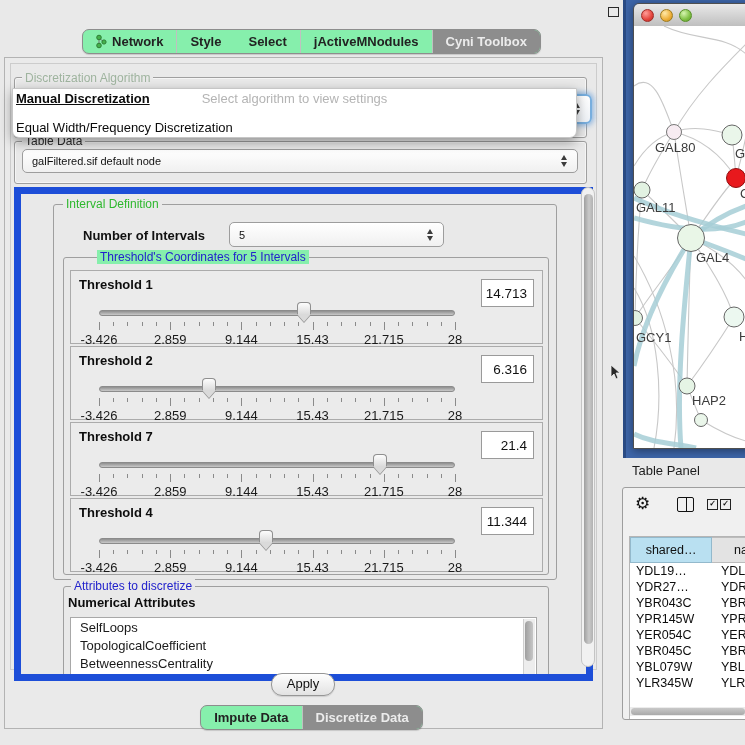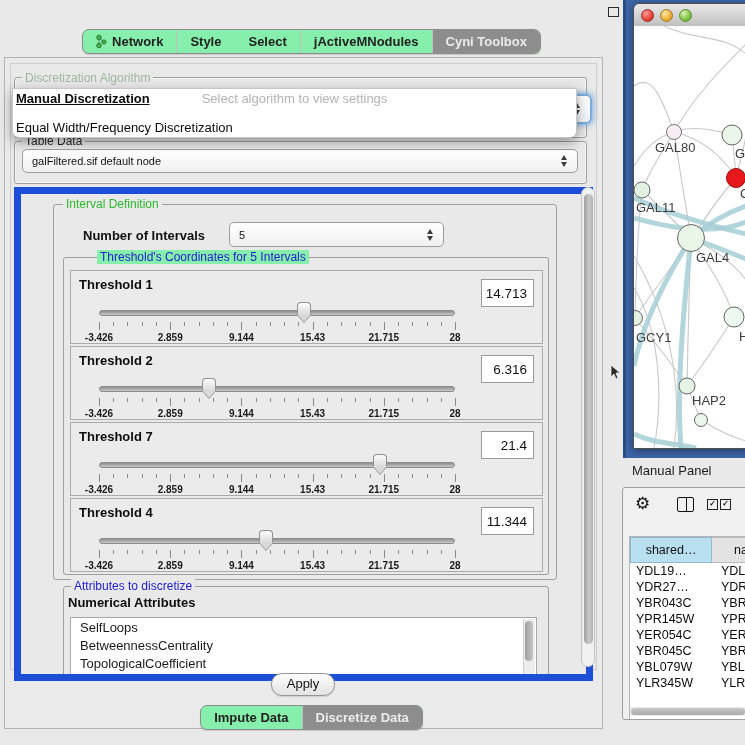--- a/index.html
+++ b/index.html
@@ -62,21 +62,21 @@
   .slider{position:absolute;left:28px;top:30px;width:356px;height:40px;}
   .track{position:absolute;left:0;top:9px;width:100%;height:6px;border-radius:3px;background:linear-gradient(#8f8f8f,#c9c9c9);border:1px solid #8b8b8b;box-sizing:border-box;}
   .thumb-pin{position:absolute;top:1px;width:14px;height:21px;margin-left:-7px;}
   .thumb-pin .cap{position:absolute;left:0;top:0;width:12px;height:12px;border:1px solid #8f8f8f;border-bottom:none;border-radius:4px 4px 0 0;background:linear-gradient(#fdfdfd,#d9d9d9);}
   .thumb-pin .tip{position:absolute;left:0;top:12px;width:0;height:0;border-left:7px solid transparent;border-right:7px solid transparent;border-top:8px solid #dadada;filter:drop-shadow(0 1px 0 #8f8f8f);}
   .ticks{position:absolute;left:0;top:21px;width:100%;height:9px;}
   .tick{position:absolute;top:0;width:1px;background:#8a8a8a;}
   .tick.major{height:8px;}
   .tick.minor{height:4px;}
   .ticklabels{position:absolute;left:0;top:31px;width:100%;height:10px;}
-  .tlabel{position:absolute;transform:translateX(-50%);font-size:10px;font-weight:bold;color:#1a1a1a;white-space:nowrap;}
+  .tlabel{position:absolute;transform:translateX(-50%);font-size:13px;font-weight:normal;color:#1a1a1a;white-space:nowrap;}
   .thr-value{position:absolute;left:410px;top:8px;width:53px;height:28px;background:#fff;border:1px solid #9a9a9a;font-size:13.5px;color:#111;text-align:right;line-height:28px;padding-right:6px;box-sizing:border-box;}
 
   .attr-group{position:absolute;left:42px;top:392px;width:484px;height:140px;border:1px solid #9f9f9f;border-radius:3px;}
   .attr-label{left:50px;top:385px;color:#2222cc;background:#e9e9e9;}
   .attr-sub{position:absolute;left:4px;top:8px;font-size:13px;font-weight:bold;color:#0d0d0d;}
   .attr-list{position:absolute;left:6px;top:30px;width:465px;height:82px;background:#fff;border:1px solid #a8a8a8;overflow:hidden;}
   .attr-item{font-size:13px;color:#1a1a1a;padding:1.5px 0 1.5px 9px;}
   .attr-scroll{position:absolute;right:1px;top:1px;width:11px;height:78px;background:#ededed;border-left:1px solid #cfcfcf;}
   .attr-scroll .thumb{position:absolute;left:1px;top:2px;width:8px;height:40px;border-radius:4px;background:linear-gradient(90deg,#9f9f9f,#c6c6c6);}
 
@@ -372,22 +372,22 @@
           <div class="thr-value">11.344</div>
         </div>
       </div>
     <div class="abs grouplabel thr-label-t">Threshold's Coordinates for 5 Intervals</div>
 
     <div class="attr-group">
       <div class="attr-sub">Numerical Attributes</div>
       <div class="attr-list" id="attr-list">
 
       <div class="attr-item">SelfLoops</div>
+          <div class="attr-item">TopologicalCoefficient</div>
           <div class="attr-item">BetweennessCentrality</div>
-          <div class="attr-item">TopologicalCoefficient</div>
           <div class="attr-scroll">
             <div class="thumb"></div>
           </div>
         </div>
     </div>
     <div class="abs grouplabel attr-label">Attributes to discretize</div>
   </div>
   <div class="abs vscroll">
       <div class="thumb"></div>
     </div>
@@ -459,21 +459,21 @@
           <circle cx="100" cy="291" r="10" fill="#ecf8f0" stroke="#666666" stroke-width="1"></circle>
           <text x="105" y="315" font-size="13" fill="#3c3c3c" font-family="&quot;Liberation Sans&quot;, sans-serif">H</text>
           <circle cx="53" cy="360" r="8" fill="#e5f4e5" stroke="#666666" stroke-width="1"></circle>
           <text x="58" y="379" font-size="13" fill="#3c3c3c" font-family="&quot;Liberation Sans&quot;, sans-serif">HAP2</text>
           <circle cx="67" cy="394" r="6.5" fill="#eaf6ea" stroke="#666666" stroke-width="1"></circle>
         </svg>
     </div>
   </div>
 
   <div class="abs tp-area"></div>
-  <div class="abs tp-title">Manual Panel</div>
+  <div class="abs tp-title">Table Panel</div>
   <div class="abs tp-window">
     <div class="tp-gear">⚙</div>
     <div class="tp-split"></div>
     <div class="tp-cb" style="left:84px;">✓</div>
     <div class="tp-cb" style="left:97px;">✓</div>
     <div class="tp-table">
       <div class="tp-header">
         <div class="tp-h1">shared…</div>
         <div class="tp-h2">na</div>
       </div>

